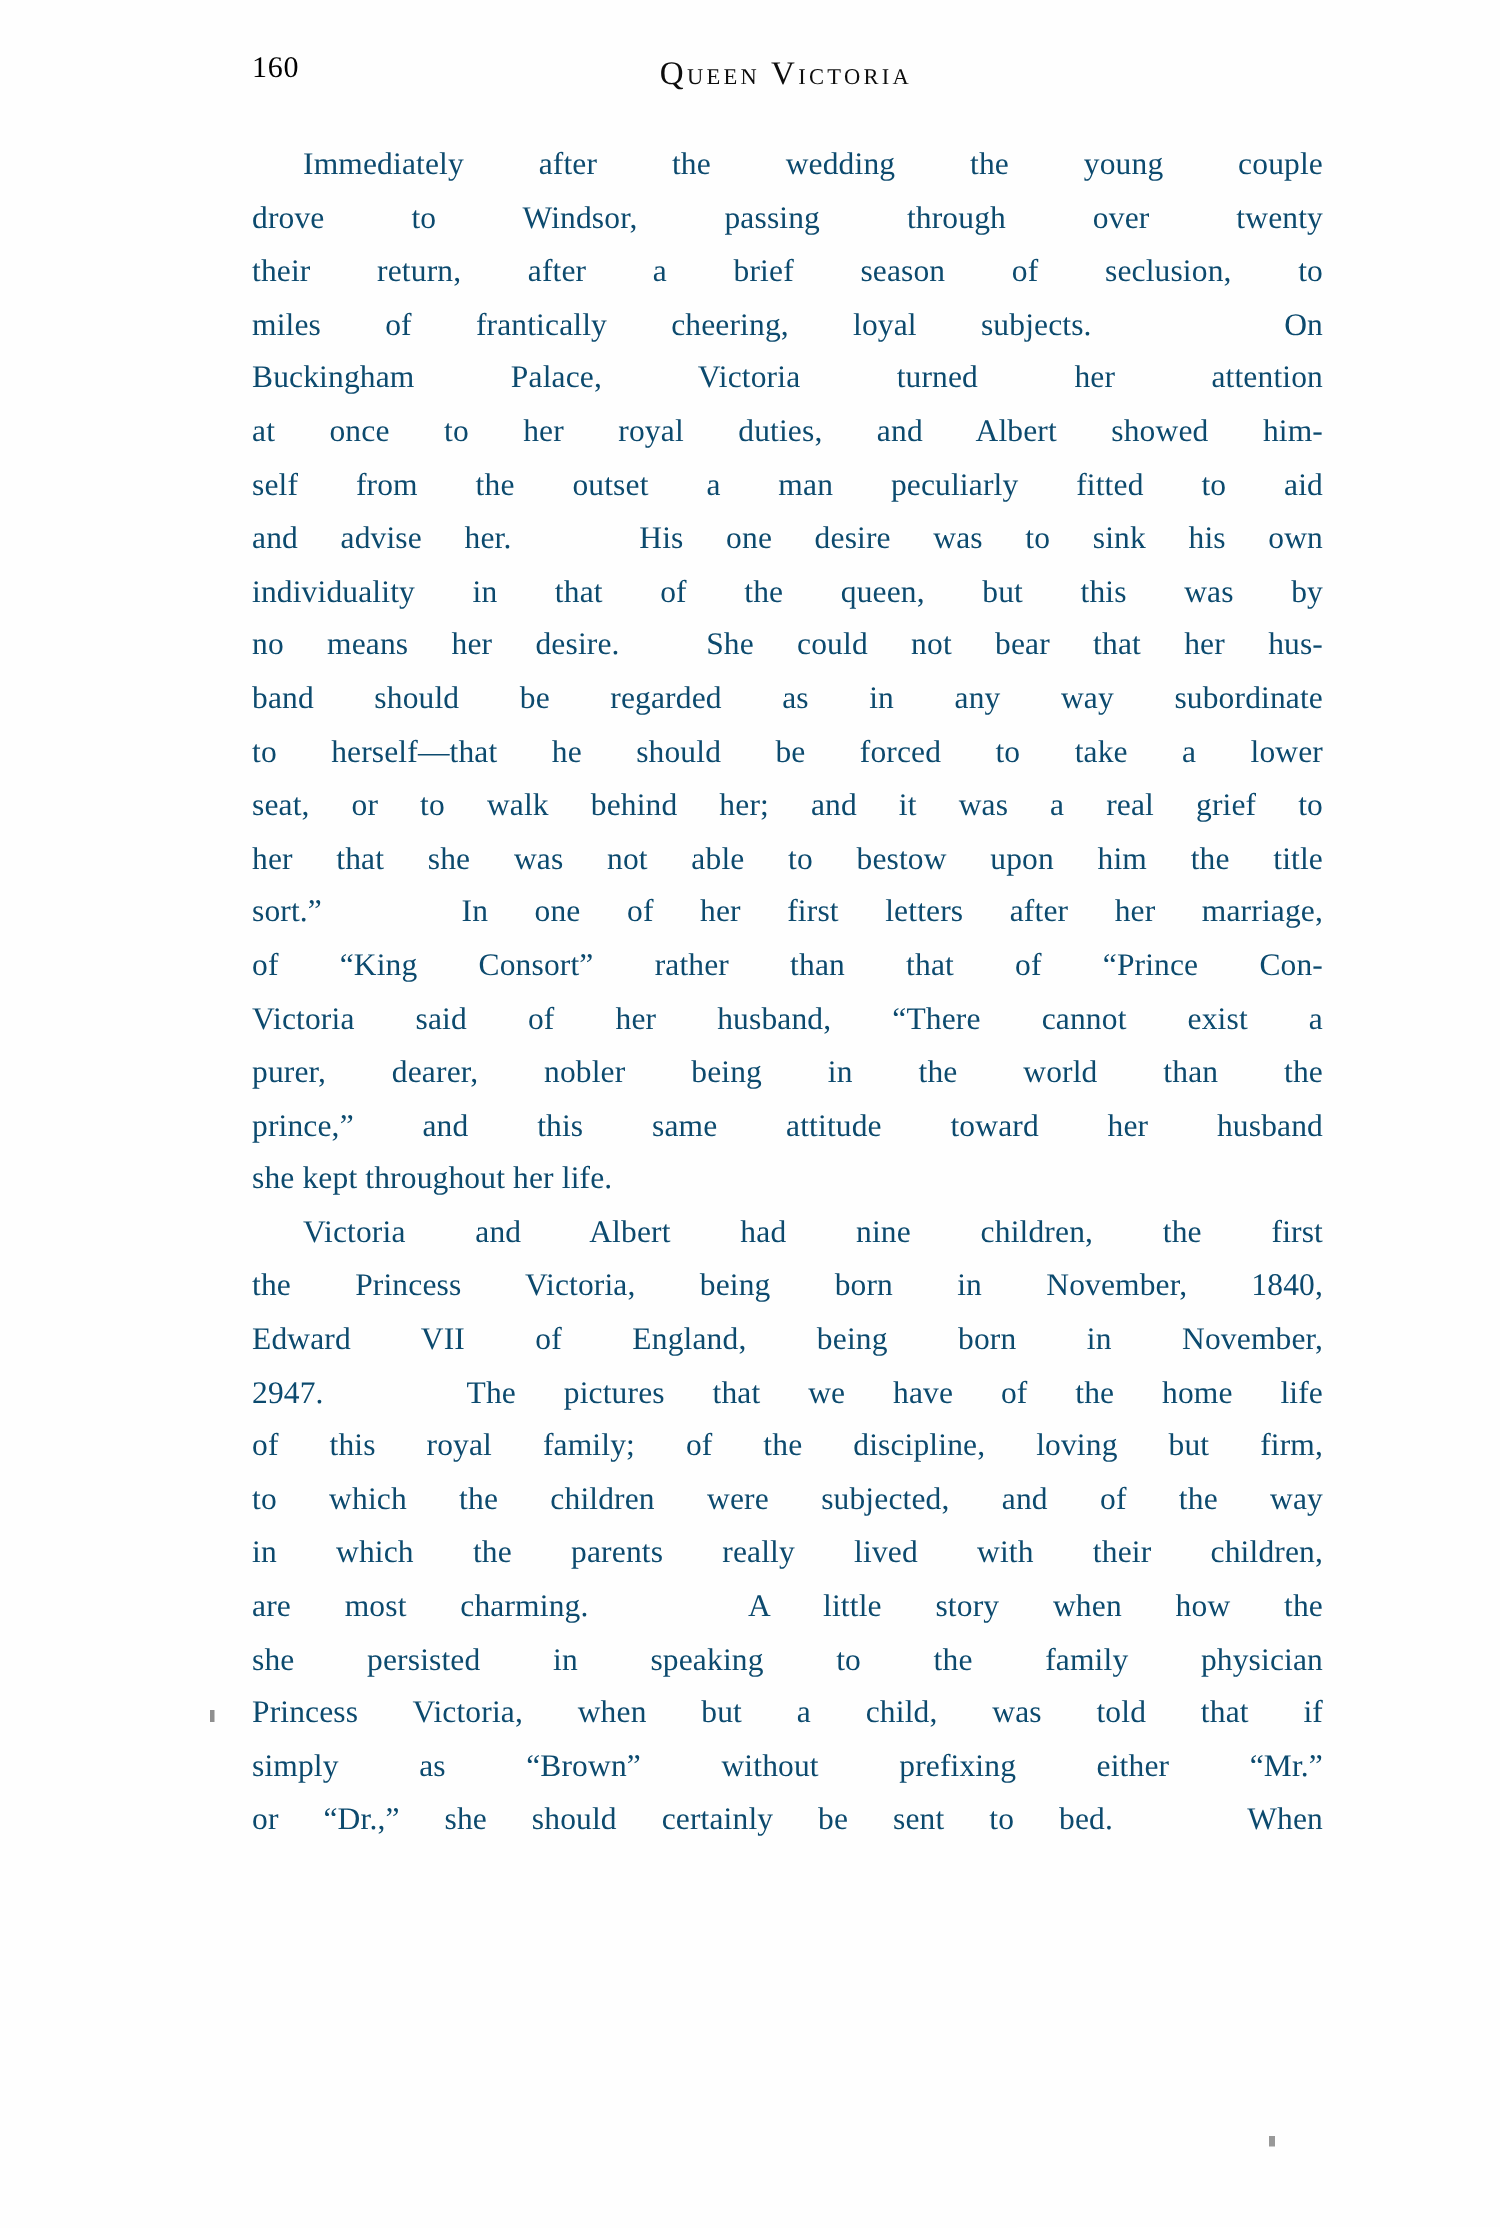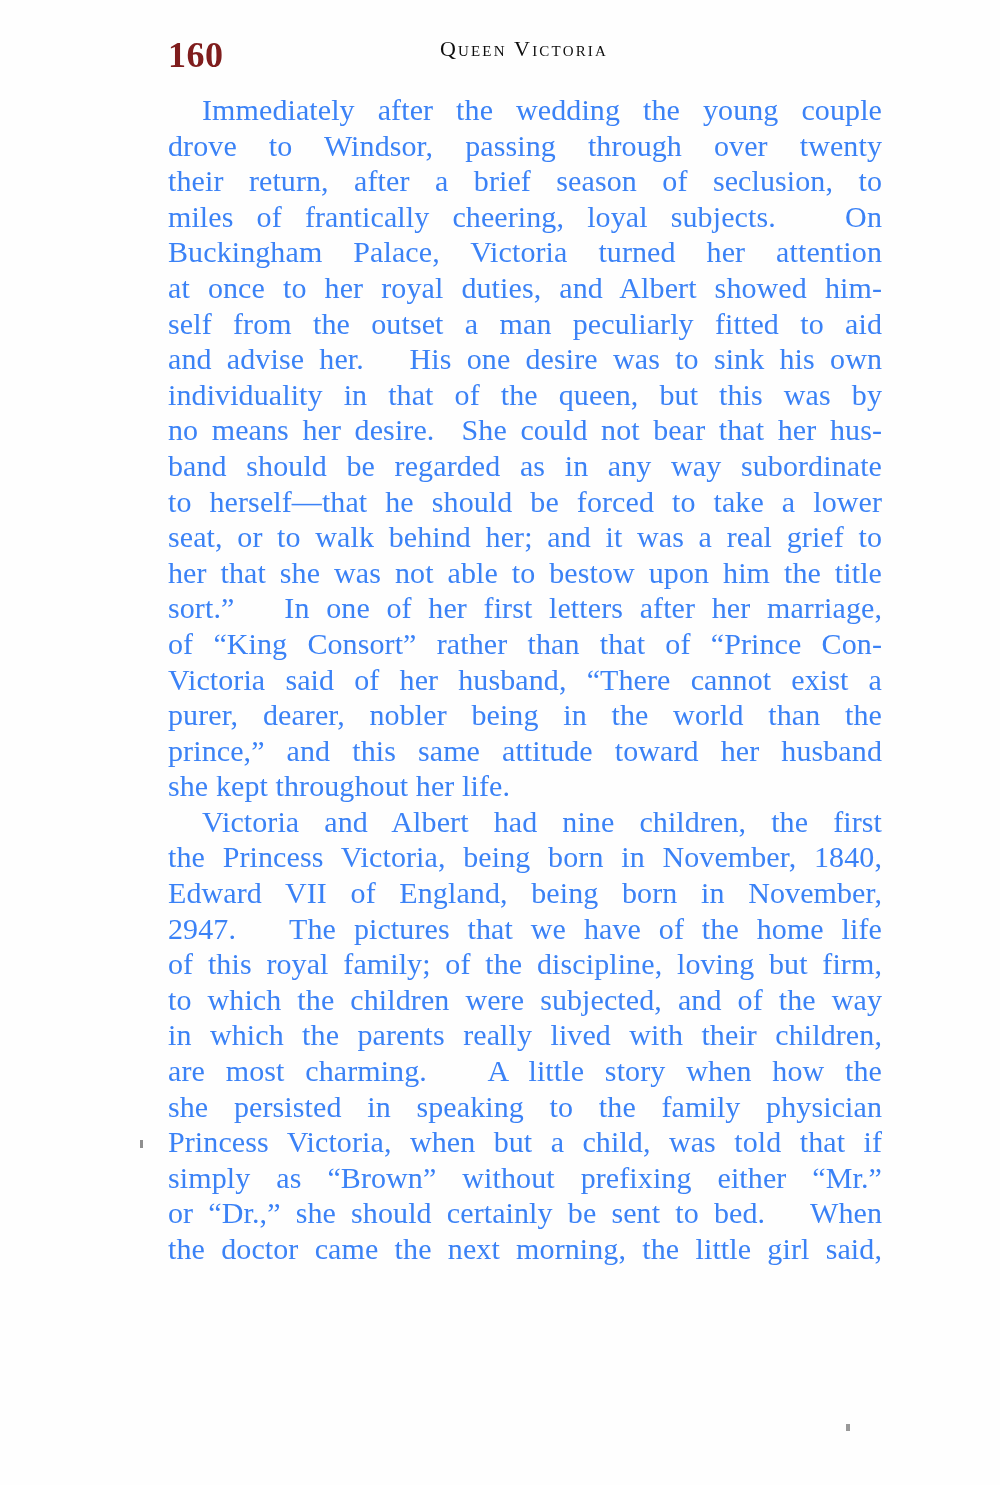--- a/index.html
+++ b/index.html
@@ -27,47 +27,47 @@
     position: absolute;
     left: 168px;
     top: 34px;
     width: 712px;
     height: 40px;
   }
   .folio {
     position: absolute;
     left: 0;
     top: 0;
-    font-size: 36px;
-    font-weight: bold;
+    font-size: 20px;
+    font-weight: normal;
     letter-spacing: 0.5px;
-    color: #7f1d1d;
+    color: #000000;
   }
   .running-head {
     position: absolute;
     left: 0;
     top: 2px;
     width: 712px;
     text-align: center;
     font-size: 22px;
     font-variant: small-caps;
     letter-spacing: 2.2px;
     color: #0d0d0d;
   }
   .body-text {
     position: absolute;
     left: 168px;
     top: 92px;
     width: 714px;
   }
   .line {
     display: block;
-    font-size: 30px;
+    font-size: 21px;
     line-height: 35.6px;
-    color: #3b82f6;
+    color: #0c4a6e;
     white-space: pre;
     letter-spacing: 0.1px;
   }
   
   .line.j {
     text-align: justify;
     text-align-last: justify;
   }
   .line.indent {
     text-indent: 34px;
@@ -136,21 +136,20 @@
       <span class="line j">Edward VII of England, being born in November,</span>
       <span class="line j">2947.   The pictures that we have of the home life</span>
       <span class="line j">of this royal family; of the discipline, loving but firm,</span>
       <span class="line j">to which the children were subjected, and of the way</span>
       <span class="line j">in which the parents really lived with their children,</span>
       <span class="line j">are most charming.   A little story when how the</span>
       <span class="line j">she persisted in speaking to the family physician</span>
       <span class="line j">Princess Victoria, when but a child, was told that if</span>
       <span class="line j">simply as “Brown” without prefixing either “Mr.”</span>
       <span class="line j">or “Dr.,” she should certainly be sent to bed.   When</span>
-      <span class="line j">the doctor came the next morning, the little girl said,</span>
     </div>
 
   </div>
 
   <div class="stray-mark"></div>
   <div class="stray-mark2"></div>
 
 </div>
 
 </body></html>

